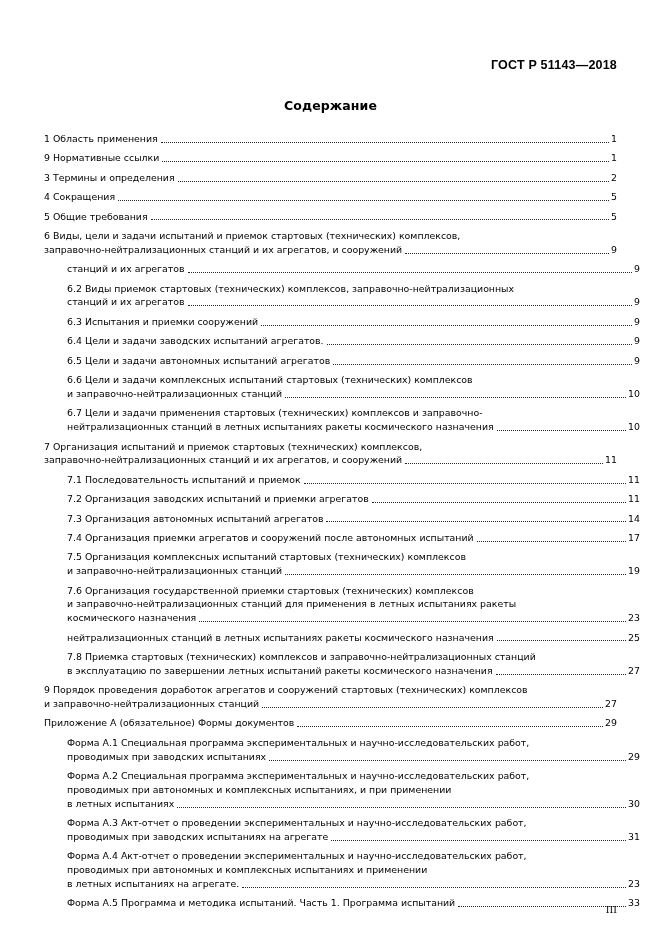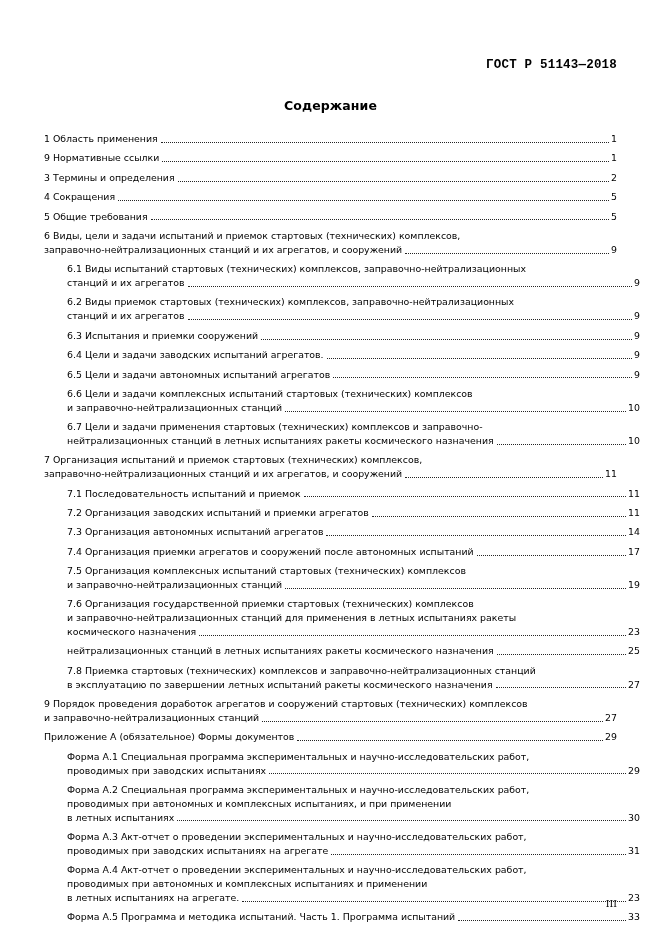--- a/index.html
+++ b/index.html
@@ -18,21 +18,21 @@
   .page {
     position: absolute;
     left: 0; top: 0;
     width: 661px;
     height: 935px;
     box-sizing: border-box;
     padding: 58px 44px 30px 44px;
   }
   .header {
     text-align: right;
-    font-family: Liberation Mono, monospace;
+    font-family: Liberation Sans, sans-serif;
     font-weight: bold;
     font-size: 12.5px;
     letter-spacing: 0.2px;
     margin: 0 0 26px 0;
   }
   .doc-title {
     text-align: center;
     font-size: 12.5px;
     font-weight: bold;
     margin: 0 0 19px 0;
@@ -75,21 +75,21 @@
     width: 100%;
   }
   .entry.multi .lastline .txt {
     flex: 0 1 auto;
   }
   .indent1 { padding-left: 23px; }
   .indent0 { padding-left: 0px; }
   .footer {
     position: absolute;
     right: 44px;
-    bottom: 26px;
+    bottom: 20px;
     font-size: 9.5px;
     font-family: "DejaVu Serif", serif;
   }
 </style>
 </head>
 <body>
 
 <div class="page">
 
   <div class="header">ГОСТ Р 51143—2018</div>
@@ -134,21 +134,20 @@
       </div>
       <div class="entry multi indent0">
         <div class="preline">6 Виды, цели и задачи испытаний и приемок стартовых (технических) комплексов,</div>
         <div class="lastline">
           <span class="txt">заправочно-нейтрализационных станций и их агрегатов, и сооружений</span>
           <span class="leader"></span>
           <span class="pg">9</span>
         </div>
       </div>
       <div class="entry multi indent1">
-        <div class="preline">6.1 Виды испытаний стартовых (технических) комплексов, заправочно-нейтрализационных</div>
         <div class="lastline">
           <span class="txt">станций и их агрегатов</span>
           <span class="leader"></span>
           <span class="pg">9</span>
         </div>
       </div>
       <div class="entry multi indent1">
         <div class="preline">6.2 Виды приемок стартовых (технических) комплексов, заправочно-нейтрализационных</div>
         <div class="lastline">
           <span class="txt">станций и их агрегатов</span>

